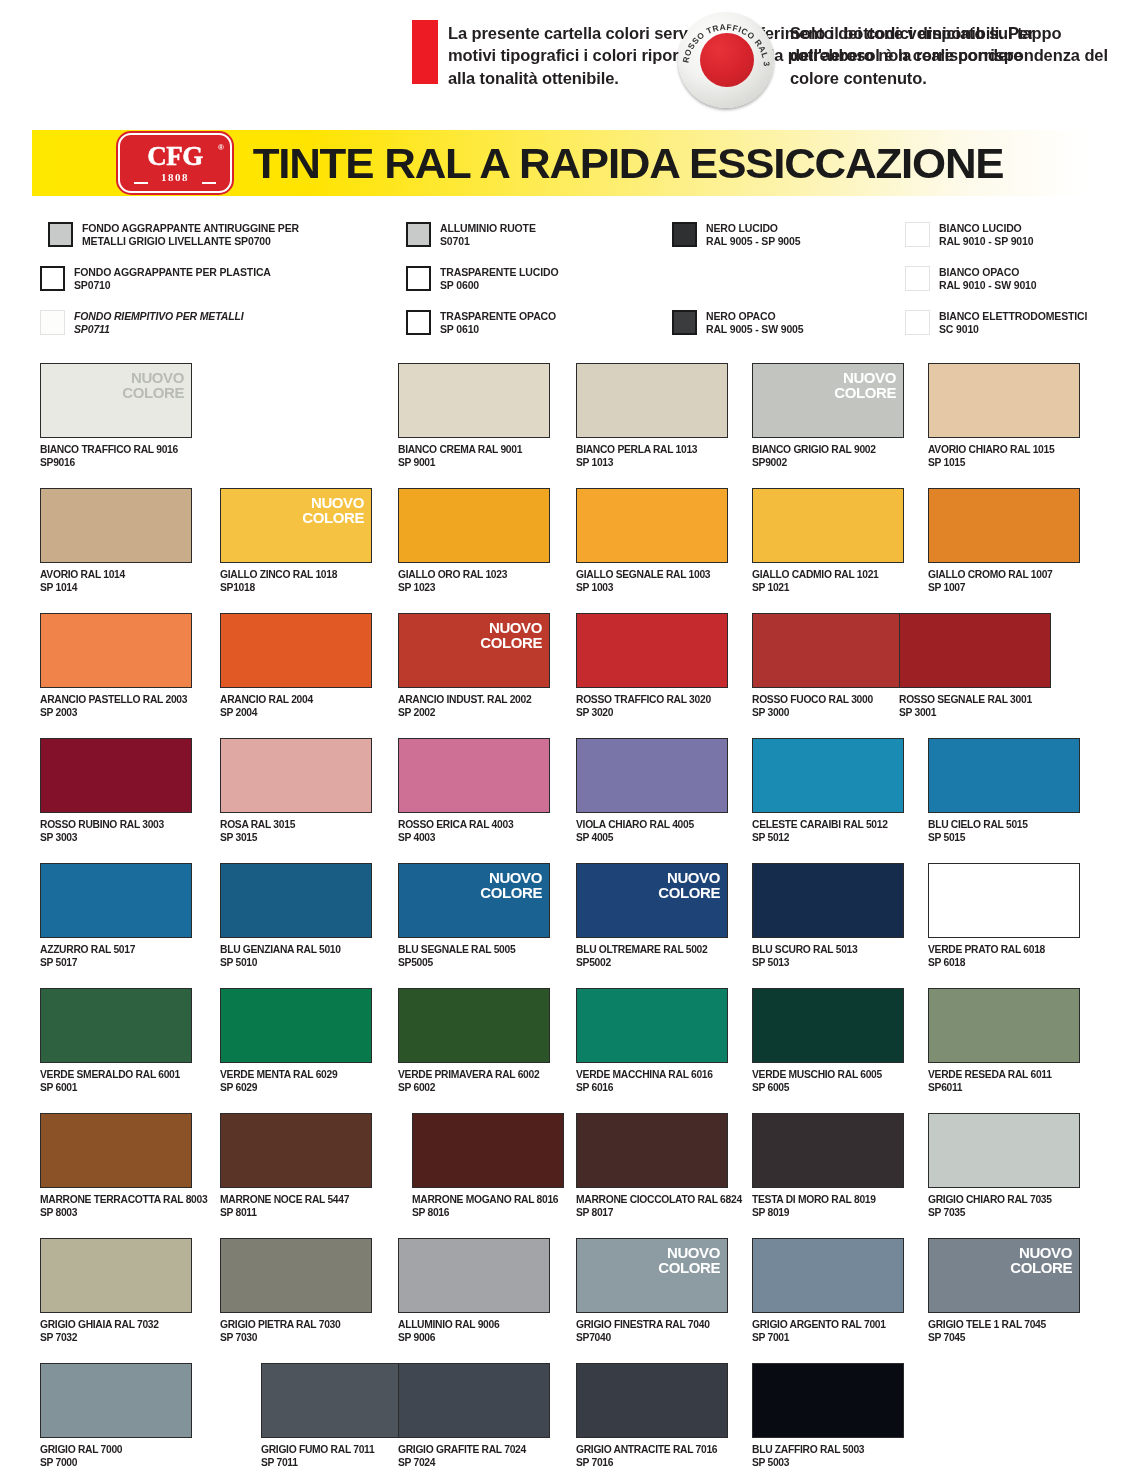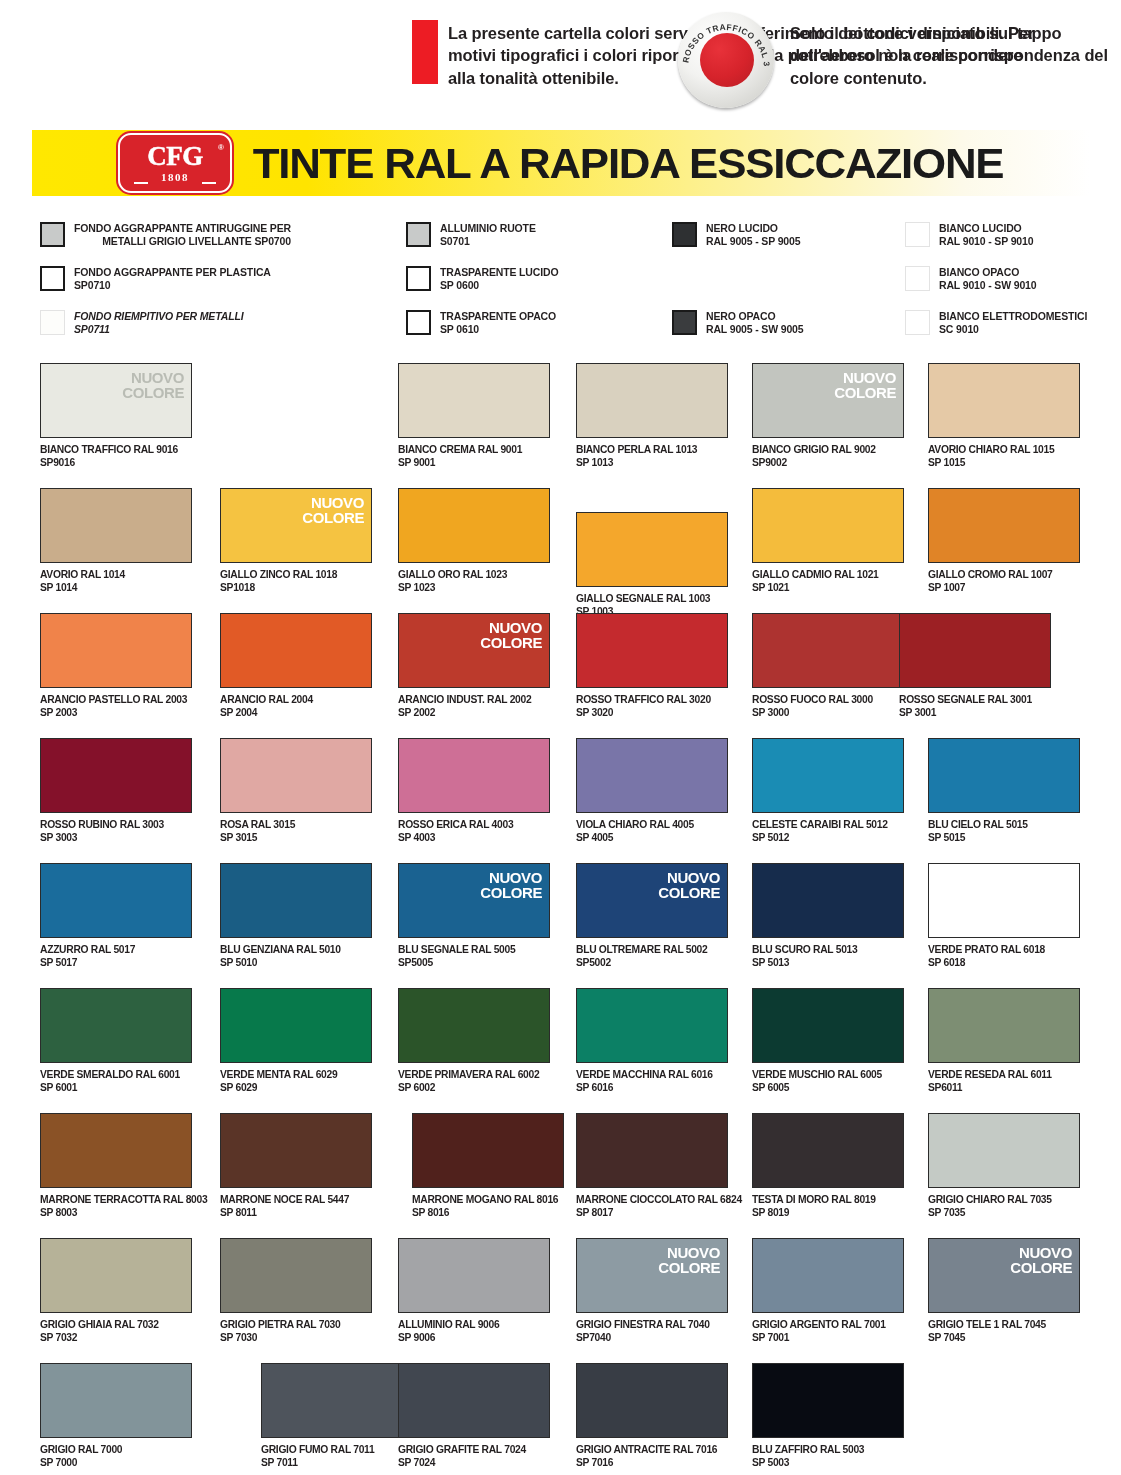--- a/index.html
+++ b/index.html
@@ -160,21 +160,21 @@
   <div class="banner">
     <div class="cfg-logo">
       <span class="cfg-reg">®</span>
       <span class="cfg-text">CFG</span>
       <span class="cfg-year">1808</span>
     </div>
     <div class="banner-title">TINTE RAL A RAPIDA ESSICCAZIONE</div>
   </div>
 
   <div class="legend">
-      <div class="legend-item" style="left: 40px; top: 0px; text-align: right;">
+      <div class="legend-item" style="left: 48px; top: 0px;">
         <div class="legend-box" style="background: rgb(200, 202, 201);"></div>
         <div class="legend-label">
           <div>FONDO AGGRAPPANTE ANTIRUGGINE PER</div>
           <div>METALLI GRIGIO LIVELLANTE SP0700</div>
         </div>
       </div>
       <div class="legend-item" style="left: 40px; top: 44px;">
         <div class="legend-box" style="background: rgb(255, 255, 255);"></div>
         <div class="legend-label">
           <div>FONDO AGGRAPPANTE PER PLASTICA</div>
@@ -314,21 +314,21 @@
             <div>SP1018</div>
           </div>
         </div>
         <div class="cell" style="left: 398px;">
           <div class="chip" style="background: rgb(240, 166, 32);"></div>
           <div class="chip-label">
             <div>GIALLO ORO RAL 1023</div>
             <div>SP 1023</div>
           </div>
         </div>
-        <div class="cell" style="left: 576px; margin-top: 24px;">
+        <div class="cell" style="left: 576px;">
           <div class="chip" style="background: rgb(244, 167, 44);"></div>
           <div class="chip-label">
             <div>GIALLO SEGNALE RAL 1003</div>
             <div>SP 1003</div>
           </div>
         </div>
         <div class="cell" style="left: 752px;">
           <div class="chip" style="background: rgb(244, 188, 60);"></div>
           <div class="chip-label">
             <div>GIALLO CADMIO RAL 1021</div>

